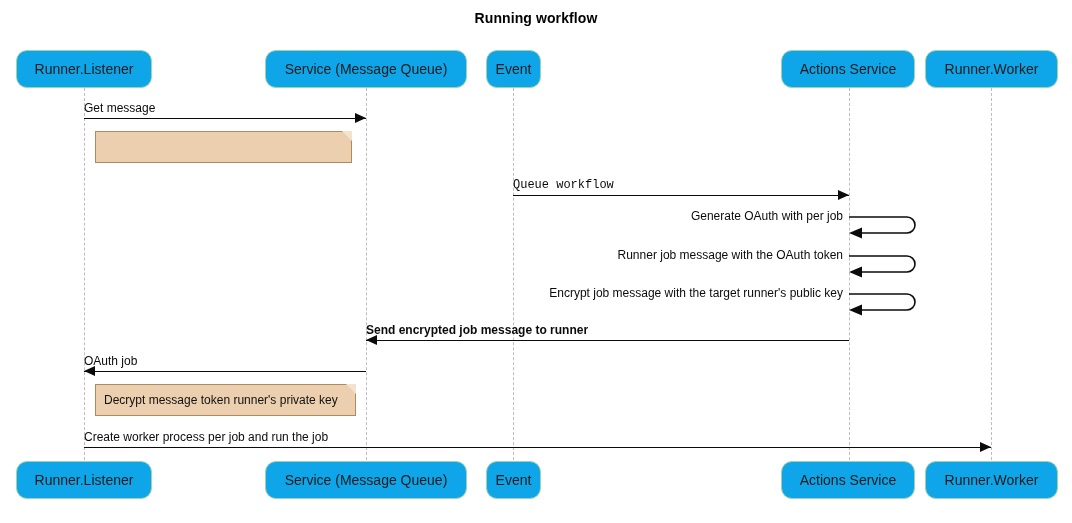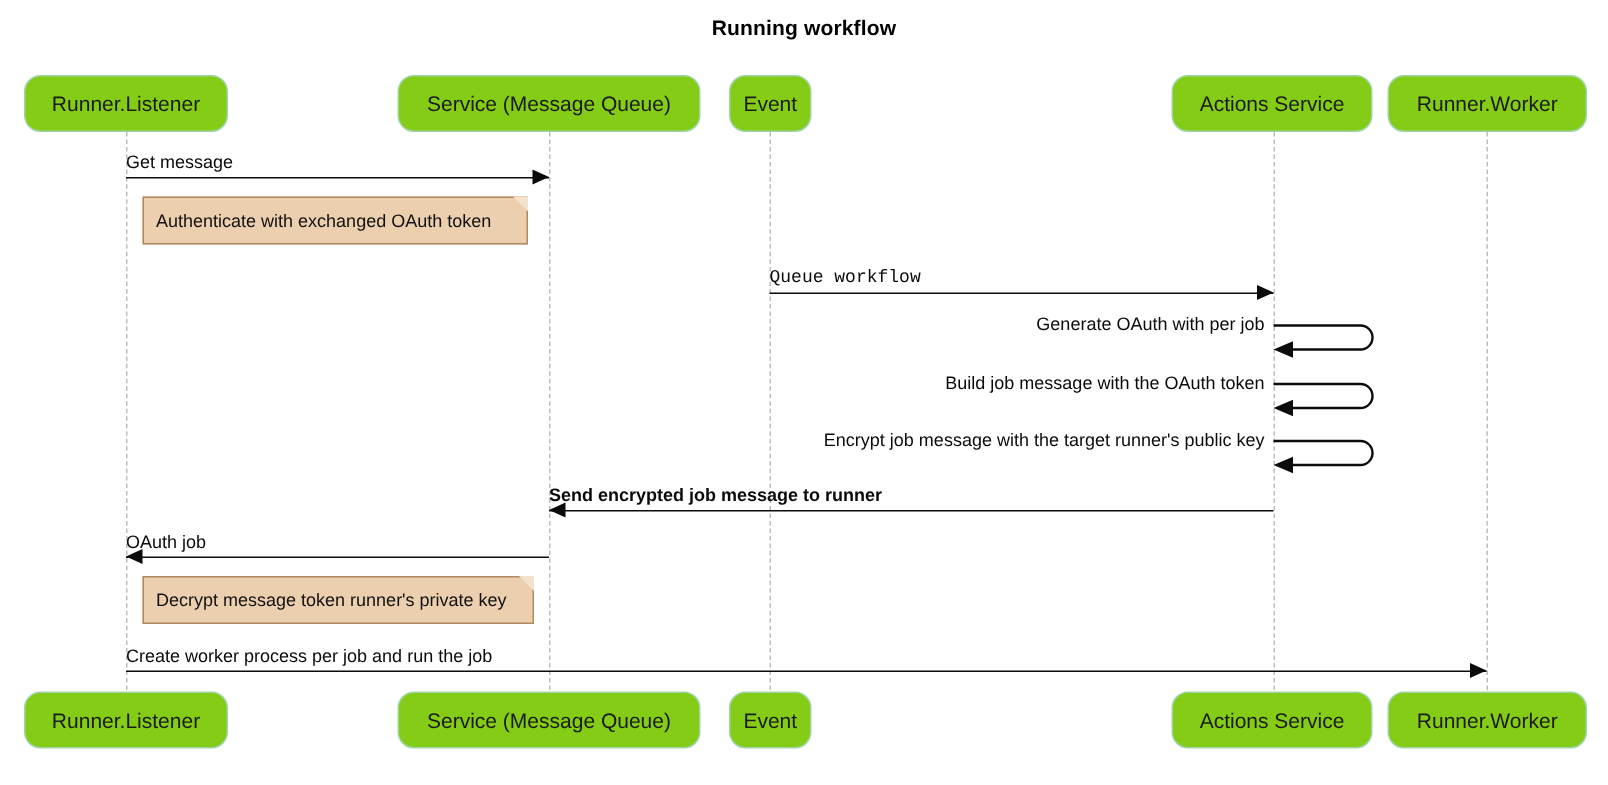--- a/index.html
+++ b/index.html
@@ -25,21 +25,21 @@
     width: 1072px;
     text-align: center;
     font-size: 14px;
     font-weight: bold;
     color: #000000;
     letter-spacing: 0.1px;
   }
   .participant {
     position: absolute;
     box-sizing: border-box;
-    background: #84cc16;
+    background: #0ea5e9;
     border: 1px solid #9fd3a8;
     border-radius: 11px;
     height: 38px;
     line-height: 36px;
     text-align: center;
     font-size: 14px;
     color: #1b1b1b;
     white-space: nowrap;
     user-select: none;
   }
@@ -153,31 +153,31 @@
           <polygon points="0,21 13,15.5 13,26.5" fill="#0b0b0b"></polygon>
         </svg>
       </div>
       <div class="msg-label" style="left: 0px; width: 843px; text-align: right; top: 209px;">Generate OAuth with per job</div>
       <div class="self-loop" style="left: 849px; top: 251px; width: 70px; height: 26px;">
         <svg width="70" height="26">
           <path d="M 0 5 L 58 5 A 8 8 0 0 1 58 21 L 12 21" fill="none" stroke="#0b0b0b" stroke-width="1.6"></path>
           <polygon points="0,21 13,15.5 13,26.5" fill="#0b0b0b"></polygon>
         </svg>
       </div>
-      <div class="msg-label" style="left: 0px; width: 843px; text-align: right; top: 248px;">Build job message with the OAuth token</div>
+      <div class="msg-label" style="left: 0px; width: 843px; text-align: right; top: 248px;">Runner job message with the OAuth token</div>
       <div class="self-loop" style="left: 849px; top: 289px; width: 70px; height: 26px;">
         <svg width="70" height="26">
           <path d="M 0 5 L 58 5 A 8 8 0 0 1 58 21 L 12 21" fill="none" stroke="#0b0b0b" stroke-width="1.6"></path>
           <polygon points="0,21 13,15.5 13,26.5" fill="#0b0b0b"></polygon>
         </svg>
       </div>
       <div class="msg-label" style="left: 0px; width: 843px; text-align: right; top: 286px;">Encrypt job message with the target runner's public key</div>
     </div>
   <div id="layer-notes">
-      <div class="note" style="left: 95px; top: 131px; width: 257px;"><span>Authenticate with exchanged OAuth token</span><span class="note-fold-edge"></span><span class="note-fold"></span></div>
+      <div class="note" style="left: 95px; top: 131px; width: 257px;"><span class="note-fold-edge"></span><span class="note-fold"></span></div>
       <div class="note" style="left: 95px; top: 384px; width: 261px;"><span>Decrypt message token runner's private key</span><span class="note-fold-edge"></span><span class="note-fold"></span></div>
     </div>
   <div id="layer-participants-top">
       <div class="participant" style="left: 16px; top: 50px; width: 136px;">Runner.Listener</div>
       <div class="participant" style="left: 265px; top: 50px; width: 202px;">Service (Message Queue)</div>
       <div class="participant" style="left: 486px; top: 50px; width: 55px;">Event</div>
       <div class="participant" style="left: 781px; top: 50px; width: 134px;">Actions Service</div>
       <div class="participant" style="left: 925px; top: 50px; width: 133px;">Runner.Worker</div>
     </div>
   <div id="layer-participants-bottom">

